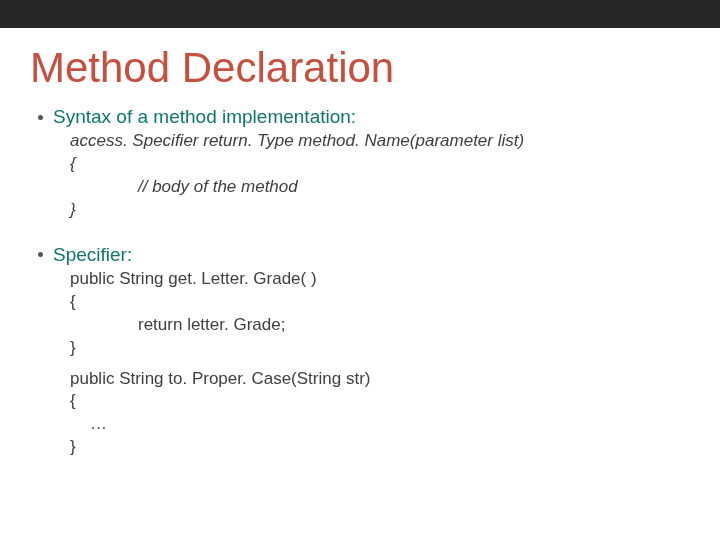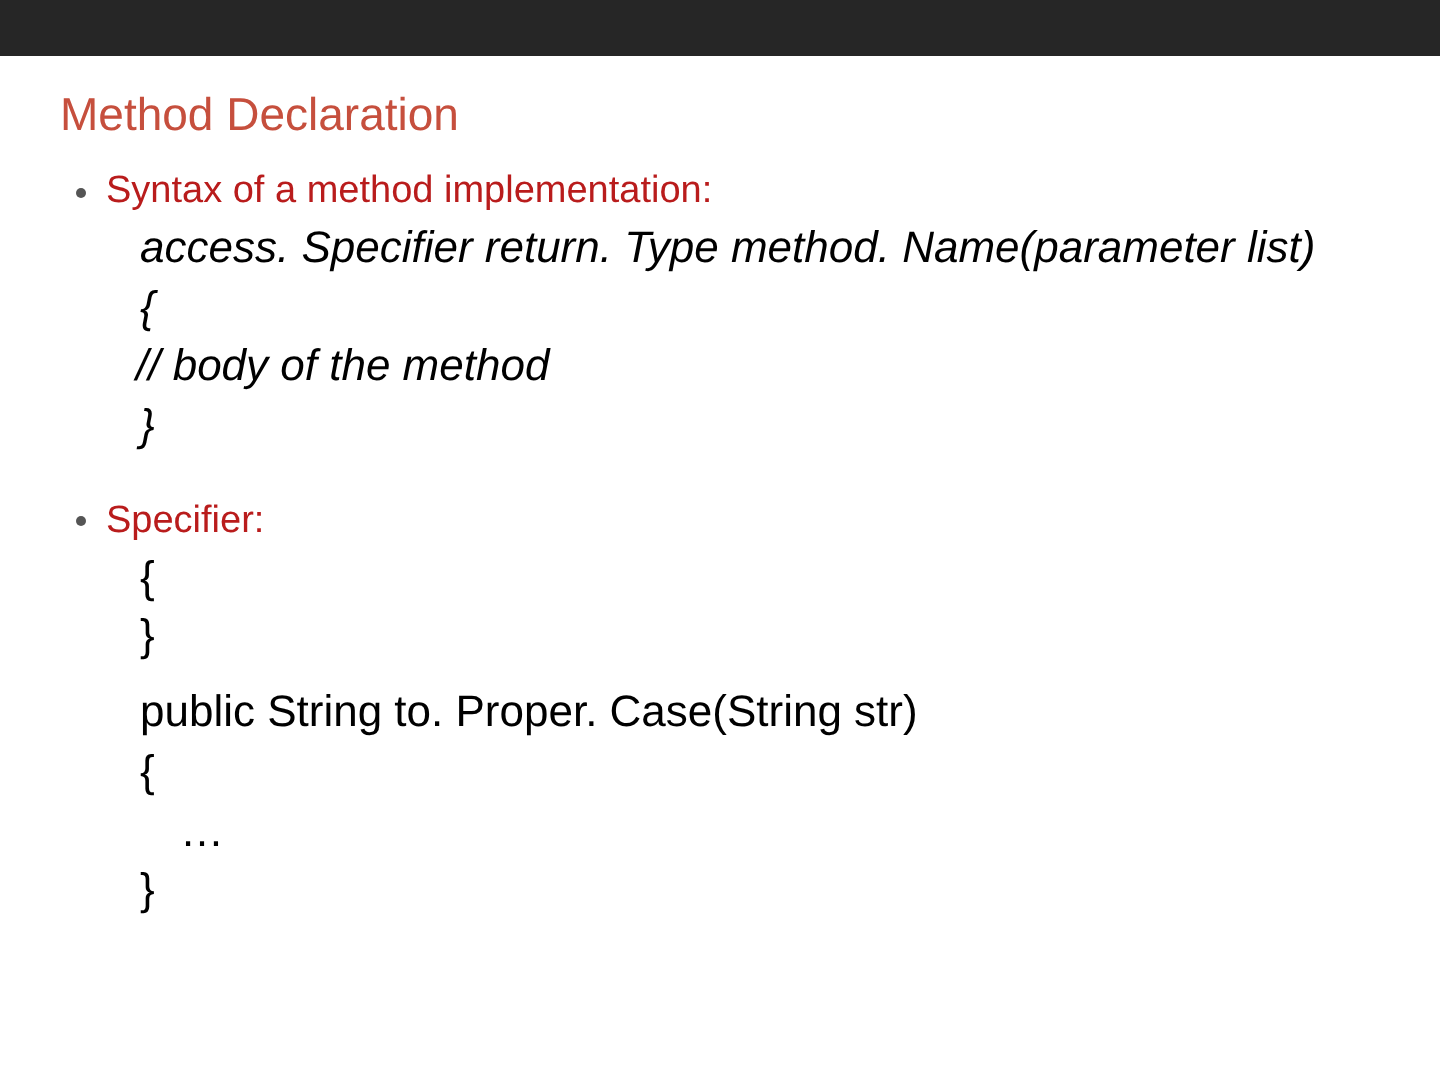--- a/index.html
+++ b/index.html
@@ -13,50 +13,50 @@
   }
   .topbar {
     width: 100%;
     height: 28px;
     background: #262626;
   }
   .content {
     padding: 10px 30px 0 30px;
   }
   .title {
-    font-size: 23px;
+    font-size: 42px;
     font-weight: 400;
     color: #c64f3d;
     margin: 6px 0 14px 0;
   }
   .bullet-row {
     display: flex;
     align-items: center;
     margin: 4px 0 2px 8px;
   }
   .dot {
     width: 5px;
     height: 5px;
     border-radius: 50%;
     background: #555;
     margin-right: 10px;
     flex: 0 0 auto;
   }
   .bullet-text {
     font-size: 19px;
-    color: #b91c1c;
+    color: #0f766e;
   }
   .sub {
     margin-left: 40px;
-    font-size: 22px;
-    color: #000000;
+    font-size: 17px;
+    color: #404040;
     line-height: 1.35;
   }
   .italic { font-style: italic; }
-  .indent2 { margin-left: 38px; }
+  .indent2 { margin-left: 108px; }
   .gap { height: 18px; }
   .gap-sm { height: 8px; }
 </style>
 </head>
 <body>
 
 <div class="topbar"></div>
 
 <div class="content">
 
@@ -72,21 +72,23 @@
   <div class="sub italic indent2">// body of the method</div>
   <div class="sub italic">}</div>
 
   <div class="gap"></div>
 
   <div class="bullet-row">
     <div class="dot"></div>
     <div class="bullet-text">Specifier:</div>
   </div>
 
+  <div class="sub">public String get. Letter. Grade( )</div>
   <div class="sub">{</div>
+  <div class="sub indent2">return letter. Grade;</div>
   <div class="sub">}</div>
 
   <div class="gap-sm"></div>
 
   <div class="sub">public String to. Proper. Case(String str)</div>
   <div class="sub">{</div>
   <div class="sub" style="margin-left:60px;">…</div>
   <div class="sub">}</div>
 
 </div>

